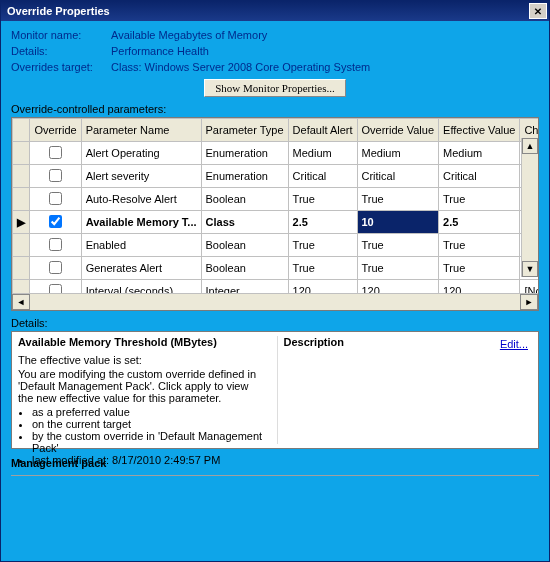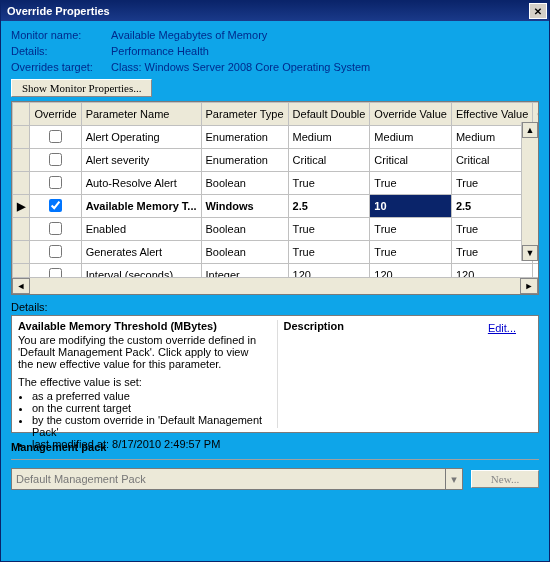--- a/index.html
+++ b/index.html
@@ -5,21 +5,21 @@
   html,body{margin:0;padding:0;font-family:Tahoma,Arial,sans-serif;font-size:11px;background:#ece9d8;color:#000;}
   .window{width:550px;height:562px;border:1px solid #0a246a;background:#0ea5e9;box-sizing:border-box;display:flex;flex-direction:column;}
   .titlebar{background:linear-gradient(#0a246a,#1a3a8a);color:#fff;height:20px;display:flex;align-items:center;padding:0 2px 0 6px;font-weight:bold;}
   .titlebar .spacer{flex:1;}
   .closebox{width:16px;height:14px;border:1px solid #fff;background:#d4d0c8;color:#000;display:flex;align-items:center;justify-content:center;font-size:10px;font-family:Arial;}
   .content{padding:8px 10px;display:flex;flex-direction:column;flex:1;overflow:hidden;}
   .lbl{color:#002a8c;}
   .row{display:flex;margin-bottom:4px;}
   .row .k{width:100px;}
   .row .v{flex:1;}
-  .btnrow{display:flex;justify-content:flex-start;margin:2px 0 4px;}
+  .btnrow{display:flex;justify-content:center;margin:2px 0 4px;}
   button.win{background:#ece9d8;border:1px solid #888;border-top-color:#fff;border-left-color:#fff;padding:2px 10px;min-width:68px;font:11px Tahoma;}
   button.win.disabled{color:#888;}
   .sectionlabel{margin:2px 0;}
   .grid-wrap{border:1px solid #7a7a7a;background:#fff;position:relative;height:192px;display:flex;flex-direction:column;justify-content:flex-end;}
   table{border-collapse:collapse;width:100%;font-size:11px;}
   th,td{border:1px solid #c0c0c0;padding:2px 4px;height:18px;text-align:left;white-space:nowrap;overflow:hidden;}
   th{background:#ece9d8;font-weight:normal;}
   .rowheadcell{background:#ece9d8;width:14px;}
   .chkcell{text-align:center;width:46px;}
   input[type=checkbox]{margin:0;}
@@ -27,21 +27,21 @@
   td.ov-val{background:#0a246a;color:#fff;}
   .hscroll{height:16px;background:#ece9d8;border-top:1px solid #c0c0c0;display:flex;align-items:center;}
   .hscroll .arrow{width:16px;height:14px;border:1px solid #888;background:#ece9d8;display:flex;align-items:center;justify-content:center;font-size:9px;}
   .hscroll .track{flex:1;}
   .vscroll{position:absolute;right:0;top:20px;bottom:16px;width:16px;background:#ece9d8;border-left:1px solid #c0c0c0;display:flex;flex-direction:column;align-items:center;}
   .vscroll .arrow{width:14px;height:14px;border:1px solid #888;background:#ece9d8;display:flex;align-items:center;justify-content:center;font-size:9px;}
   .vscroll .track{flex:1;}
   .details-box{border:1px solid #7a7a7a;background:#fff;padding:4px 6px;height:118px;box-sizing:border-box;position:relative;display:flex;gap:10px;}
   .details-left{flex:1;}
   .details-right{flex:1;border-left:1px solid #ddd;padding-left:6px;position:relative;}
-  .details-box .edit{position:absolute;top:2px;right:16px;color:#0000cc;text-decoration:underline;}
+  .details-box .edit{position:absolute;top:2px;right:4px;color:#0000cc;text-decoration:underline;}
   .bold{font-weight:bold;}
   .hr{border:0;border-top:1px solid #a0a0a0;margin:6px 0;}
   .mp-select{display:flex;gap:8px;align-items:center;}
   .combo{flex:1;border:1px solid #7a7a7a;background:#ece9d8;color:#777;height:20px;display:flex;align-items:center;padding:0 4px;position:relative;}
   .combo .drop{position:absolute;right:0;top:0;width:16px;height:100%;border-left:1px solid #7a7a7a;display:flex;align-items:center;justify-content:center;background:#ece9d8;}
   .footer{display:flex;gap:8px;padding:8px 10px;align-items:center;}
   .footer .spacer{flex:1;}
   .tblscroll{flex:1;overflow:hidden;position:relative;}
   ul.tight{margin:2px 0 0 0;padding-left:14px;}
   ul.tight li{margin:0;}
@@ -67,31 +67,32 @@
     </div>
     <div class="row">
       <div class="k lbl">Overrides target:</div>
       <div class="v lbl">Class: Windows Server 2008 Core Operating System</div>
     </div>
 
     <div class="btnrow">
       <button class="win">Show Monitor Properties...</button>
     </div>
 
+    <div class="sectionlabel">Override-controlled parameters:</div>
 
     <div class="grid-wrap">
       <div class="tblscroll">
         <table>
           <thead>
             <tr>
               <th class="rowheadcell"></th>
               <th>Override</th>
               <th>Parameter Name</th>
               <th>Parameter Type</th>
-              <th>Default Double</th>
+              <th>Default Alert</th>
               <th>Override Value</th>
               <th>Effective Value</th>
               <th>Change Status</th>
             </tr>
           </thead>
           <tbody id="grid-body">
               <tr>
                 <td class="rowheadcell"></td>
                 <td class="chkcell"><input type="checkbox" style=""></td>
                 <td>Alert Operating</td>
@@ -118,21 +119,21 @@
                 <td>Boolean</td>
                 <td>True</td>
                 <td class="">True</td>
                 <td>True</td>
                 <td>[No change]</td>
               </tr>
               <tr class="sel">
                 <td class="rowheadcell">▶</td>
                 <td class="chkcell"><input type="checkbox" checked="" style=""></td>
                 <td>Available Memory T...</td>
-                <td>Windows</td>
+                <td>Class</td>
                 <td>2.5</td>
                 <td class="ov-val">10</td>
                 <td>2.5</td>
                 <td>[Modified]</td>
               </tr>
               <tr>
                 <td class="rowheadcell"></td>
                 <td class="chkcell"><input type="checkbox" style=""></td>
                 <td>Enabled</td>
                 <td>Boolean</td>
@@ -173,39 +174,32 @@
         <div class="arrow">◄</div>
         <div class="track"></div>
         <div class="arrow">►</div>
       </div>
     </div>
 
     <div class="sectionlabel" style="margin-top:6px">Details:</div>
     <div class="details-box">
       <div class="details-left">
         <div class="bold">Available Memory Threshold (MBytes)</div>
+        <div style="margin-top:6px">The effective value is set:</div>
         <div style="margin-top:2px">You are modifying the custom override defined in 'Default Management Pack'. Click apply to view the new effective value for this parameter.</div>
-        <div style="margin-top:6px">The effective value is set:</div>
         <ul class="tight" id="details-bullets">
             <li>as a preferred value</li>
             <li>on the current target</li>
             <li>by the custom override in 'Default Management Pack'</li>
             <li>last modified at: 8/17/2010 2:49:57 PM</li>
           </ul>
       </div>
       <div class="details-right">
         <div class="bold">Description</div>
         <a class="edit">Edit...</a>
       </div>
     </div>
 
     <div class="bold" style="margin-top:8px">Management pack</div>
     <hr class="hr">
-    <div class="mp-select" style="margin-top:2px">
-      <div class="combo">
-        <span>Default Management Pack</span>
-        <div class="drop">▾</div>
-      </div>
-      <button class="win disabled">New...</button>
-    </div>
   </div>
 
 </div>
 
 </body></html>

